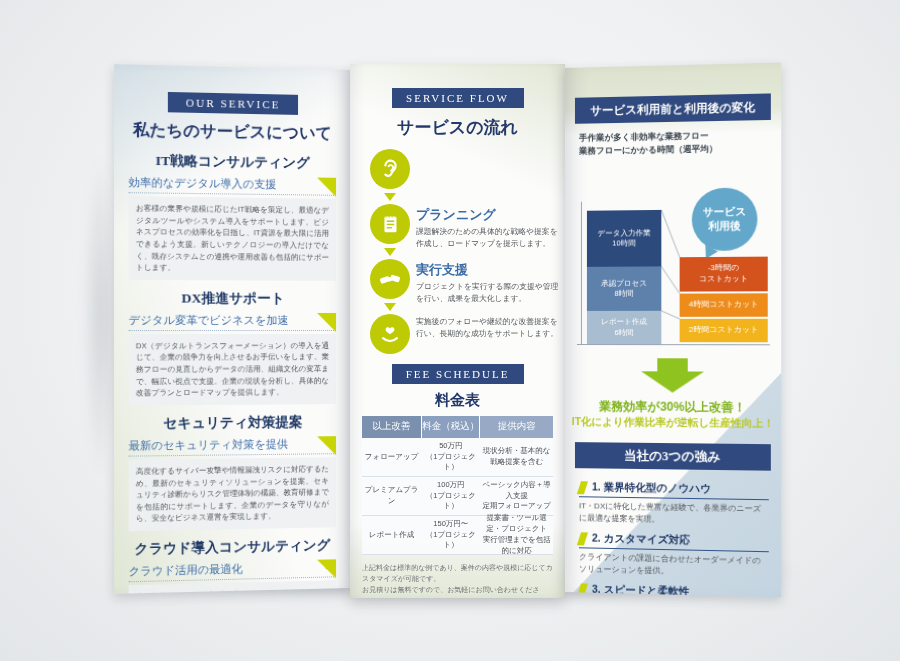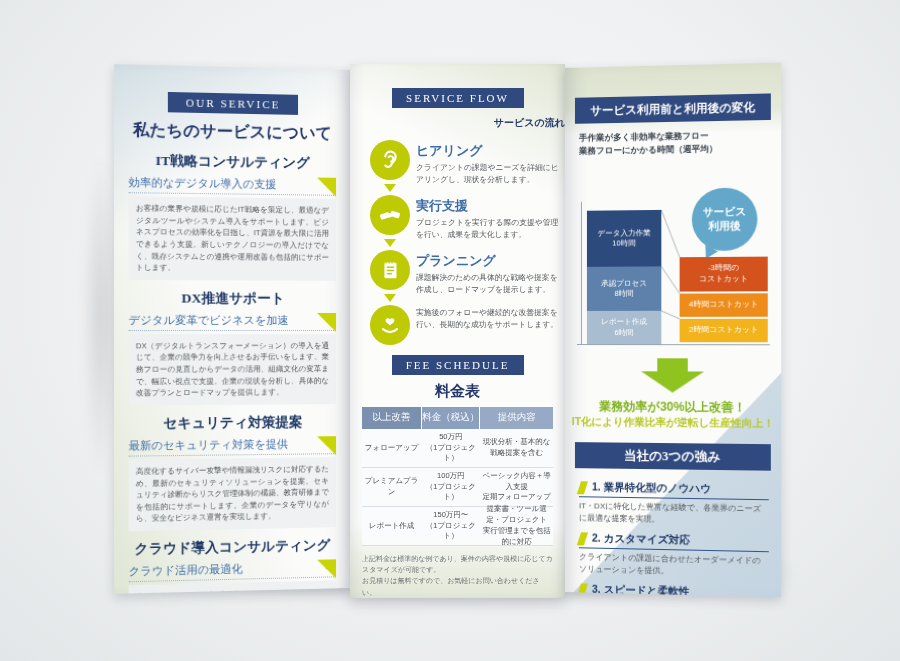--- a/index.html
+++ b/index.html
@@ -170,74 +170,70 @@
           <div class="sub-body">業務効率化とコスト削減を実現するためのクラウドサービスの選定と導入を支援します。オンプレミスからの移行計画策定、システム設計、運用支援まで一貫してサポート。お客様のビジネスに最適なクラウド環境を提案し、導入後の運用も安心してお任せいただけます。</div>
         </div>
       </div>
 
     </div>
   </div>
 
   <div class="panel panel-mid">
     <div class="panel-inner">
       <div class="badge serif" style="width:132px;margin-top:24px;">SERVICE FLOW</div>
-      <div class="p-title serif" style="font-size:10px;text-align:right;">サービスの流れ</div>
+      <div class="p-title serif" style="font-size:17px;">サービスの流れ</div>
 
       <div class="steps">
         <div class="step-row">
           <div class="step-icn-col">
             <div class="step-circle">
               <svg width="26" height="26" viewBox="0 0 28 28">
                   <path d="M9 10 a5.5 5.5 0 0 1 11 1 c0 4-3.5 5-4.5 8 a3.8 3.8 0 0 1-6.5 1" stroke="#fff" stroke-width="2.4" fill="none" stroke-linecap="round"></path>
                   <path d="M12.5 11 a2.8 2.8 0 0 1 5 1.5 c0 1.6-1.6 2.2-2.4 3.4" stroke="#fff" stroke-width="2" fill="none" stroke-linecap="round"></path>
                 </svg>
             </div>
             <div class="step-connector"></div>
           </div>
+        </div>
+
+        <div class="step-row">
+          <div class="step-icn-col">
+            <div class="step-circle">
+              <svg width="26" height="26" viewBox="0 0 28 28">
+                  <rect x="8" y="6" width="13" height="17" rx="1.5" fill="#fff"></rect>
+                  <line x1="10.5" y1="11" x2="18.5" y2="11" stroke="#bdca04" stroke-width="1.6"></line>
+                  <line x1="10.5" y1="14.5" x2="18.5" y2="14.5" stroke="#bdca04" stroke-width="1.6"></line>
+                  <line x1="10.5" y1="18" x2="16" y2="18" stroke="#bdca04" stroke-width="1.6"></line>
+                  <line x1="9" y1="6.5" x2="20" y2="6.5" stroke="#bdca04" stroke-width="1" stroke-dasharray="1.5 1.8"></line>
+                </svg>
+            </div>
+            <div class="step-connector"></div>
+          </div>
           <div class="step-txt">
-            <div class="step-name serif">ヒアリング</div>
-            <div class="step-desc">クライアントの課題やニーズを詳細にヒアリングし、現状を分析します。</div>
+            <div class="step-name serif">プランニング</div>
+            <div class="step-desc">課題解決のための具体的な戦略や提案を作成し、ロードマップを提示します。</div>
           </div>
         </div>
 
         <div class="step-row">
           <div class="step-icn-col">
             <div class="step-circle">
               <svg width="26" height="26" viewBox="0 0 28 28">
                   <g fill="#fff">
                     <rect x="3.5" y="12" width="10" height="6" rx="1.6" transform="rotate(-18 8.5 15)"></rect>
                     <rect x="14.5" y="10.5" width="10" height="6" rx="1.6" transform="rotate(18 19.5 13.5)"></rect>
                     <circle cx="13.8" cy="14.2" r="2.4"></circle>
                   </g>
                 </svg>
             </div>
             <div class="step-connector"></div>
           </div>
           <div class="step-txt">
             <div class="step-name serif">実行支援</div>
             <div class="step-desc">プロジェクトを実行する際の支援や管理を行い、成果を最大化します。</div>
-          </div>
-        </div>
-
-        <div class="step-row">
-          <div class="step-icn-col">
-            <div class="step-circle">
-              <svg width="26" height="26" viewBox="0 0 28 28">
-                  <rect x="8" y="6" width="13" height="17" rx="1.5" fill="#fff"></rect>
-                  <line x1="10.5" y1="11" x2="18.5" y2="11" stroke="#bdca04" stroke-width="1.6"></line>
-                  <line x1="10.5" y1="14.5" x2="18.5" y2="14.5" stroke="#bdca04" stroke-width="1.6"></line>
-                  <line x1="10.5" y1="18" x2="16" y2="18" stroke="#bdca04" stroke-width="1.6"></line>
-                  <line x1="9" y1="6.5" x2="20" y2="6.5" stroke="#bdca04" stroke-width="1" stroke-dasharray="1.5 1.8"></line>
-                </svg>
-            </div>
-            <div class="step-connector"></div>
-          </div>
-          <div class="step-txt">
-            <div class="step-name serif">プランニング</div>
-            <div class="step-desc">課題解決のための具体的な戦略や提案を作成し、ロードマップを提示します。</div>
           </div>
         </div>
 
         <div class="step-row">
           <div class="step-icn-col">
             <div class="step-circle">
               <svg width="26" height="26" viewBox="0 0 28 28">
                   <path d="M14 8.2 c-1.4-2.3-4.8-1.8-4.8 .9 0 1.9 2.4 3.3 4.8 5.1 2.4-1.8 4.8-3.2 4.8-5.1 0-2.7-3.4-3.2-4.8-.9z" fill="#fff"></path>
                   <path d="M6.5 18.5 q7.5 6.5 15 0" stroke="#fff" stroke-width="2.4" fill="none" stroke-linecap="round"></path>
                 </svg>

